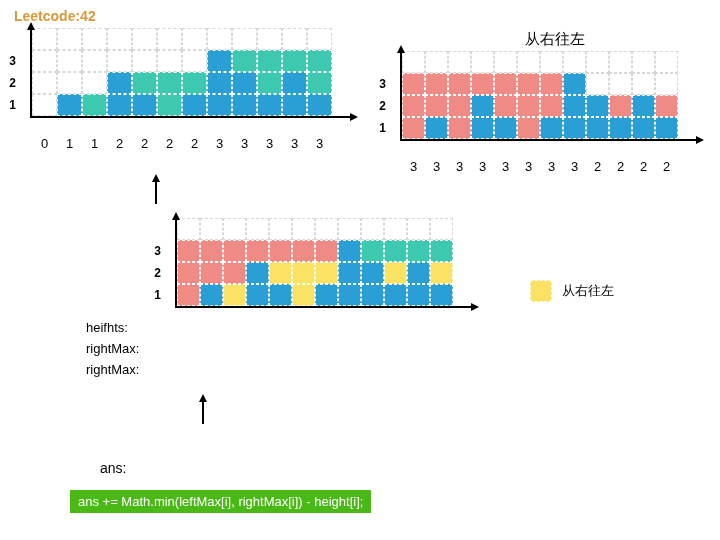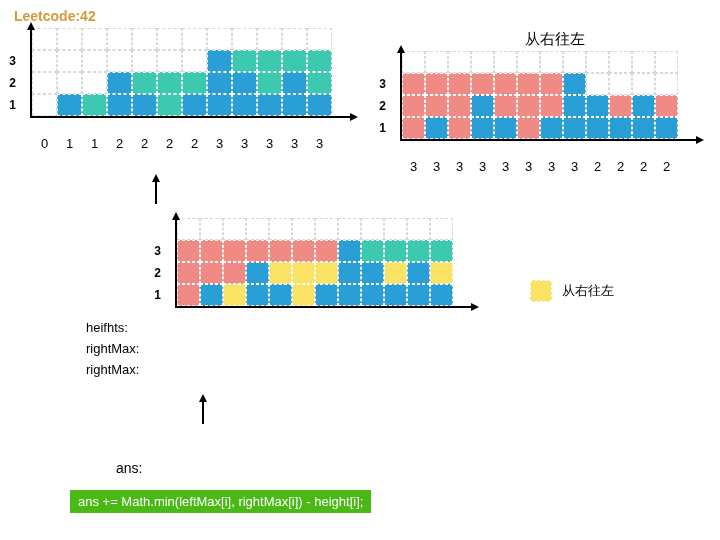--- a/index.html
+++ b/index.html
@@ -305,17 +305,17 @@
     </div>
   </div>
 
 <div class="legend-box" style="left:530px; top:280px;">
   <div class="legend-swatch yellow"></div>
   <span>从右往左</span>
 </div>
 
 <div class="arrow-up" id="ptr" style="left: 202px; top: 400px;"></div>
 
-<div class="ans-label" style="left:116px; top:460px;">ans:</div>
+<div class="ans-label" style="left:100px; top:460px;">ans:</div>
 
 <div class="formula" style="left:70px; top:490px;">ans += Math.min(leftMax[i], rightMax[i]) - height[i];</div>
 
 <div class="arrow-up" style="left:155px; top:180px;"></div>
 
 </body></html>

